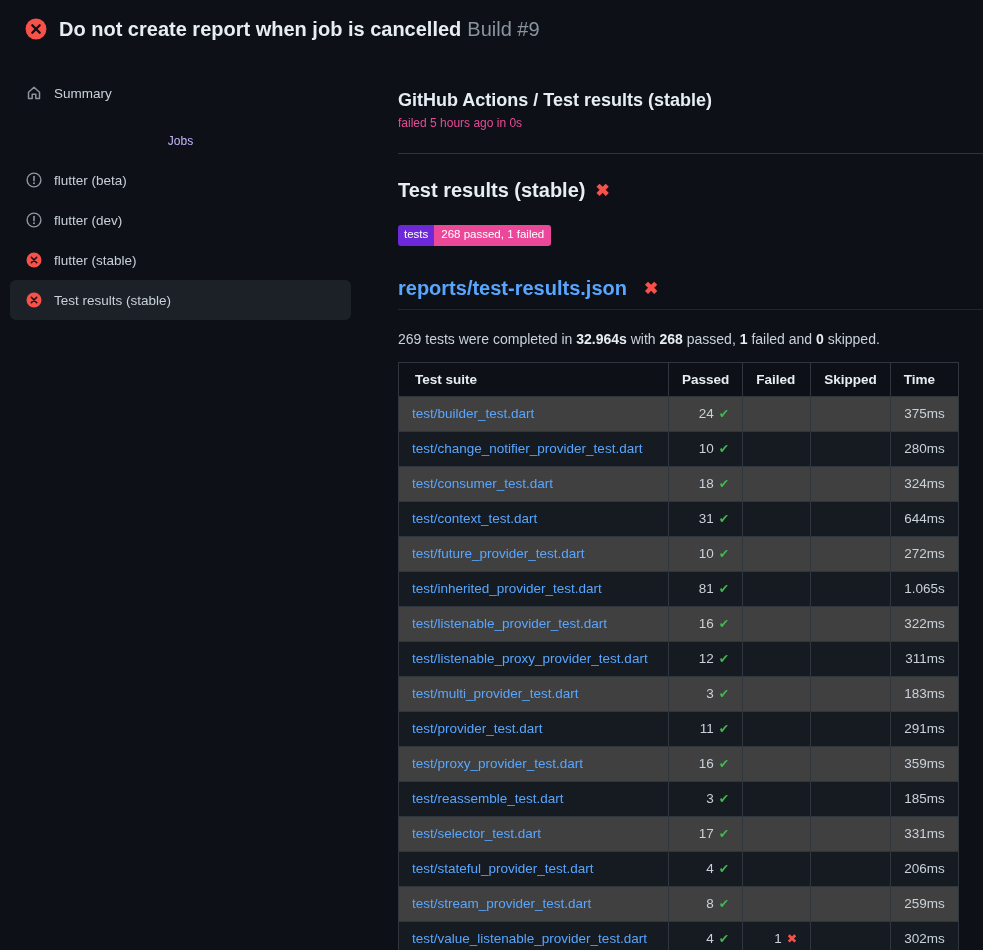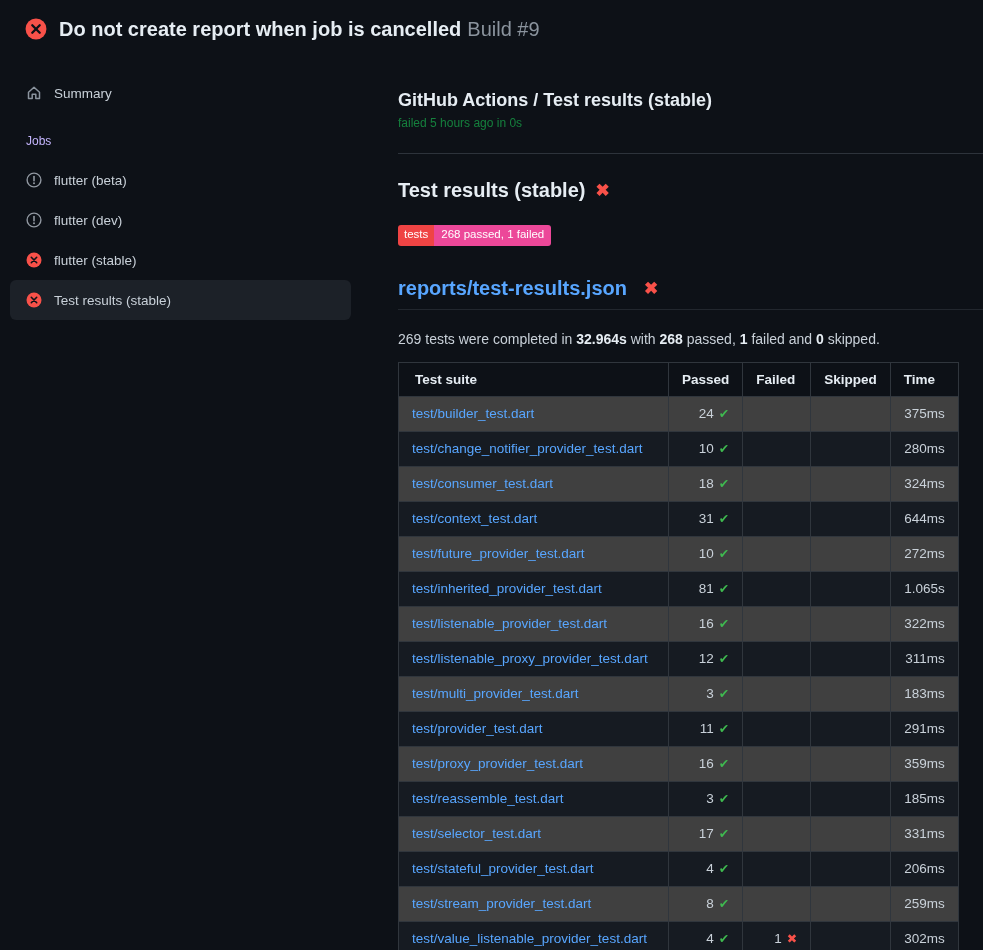--- a/index.html
+++ b/index.html
@@ -30,20 +30,21 @@
   .icon { display: inline-flex; align-items: center; flex-shrink: 0; }
 
   
   .layout { display: flex; align-items: flex-start; }
 
   
   aside {
     width: 398px;
     flex-shrink: 0;
     padding: 17px 47px 0 10px;
+    text-align: center;
   }
   .side-item {
     display: flex;
     align-items: center;
     gap: 12px;
     height: 40px;
     padding: 0 16px;
     border-radius: 6px;
     font-size: 13.5px;
     color: #c9d1d9;
@@ -53,21 +54,21 @@
   .side-item.selected { background: #1c2128; }
   .jobs-heading {
     font-size: 12px;
     color: #c4b5fd;
     padding: 21px 16px 12px 16px;
   }
 
   
   main { flex: 1; padding-top: 34px; min-width: 0; }
   .breadcrumb { font-size: 18px; font-weight: 700; color: #e6edf3; margin-bottom: 5px; }
-  .status-line { font-size: 12px; color: #15803d; }
+  .status-line { font-size: 12px; color: #ec4899; }
   .divider { border: none; border-top: 1px solid #2d333b; margin-top: 23px; }
 
   .section-title {
     margin-top: 25px;
     font-size: 20px;
     font-weight: 700;
     color: #e6edf3;
     display: flex;
     align-items: center;
     gap: 10px;
@@ -76,21 +77,21 @@
 
   .badge {
     display: inline-flex;
     margin-top: 23px;
     font-size: 11.5px;
     line-height: 1;
     border-radius: 3px;
     overflow: hidden;
     color: #ffffff;
   }
-  .badge-label { background: #ef4444; padding: 4px 6px 5px; }
+  .badge-label { background: #6d28d9; padding: 4px 6px 5px; }
   .badge-value { background: #ec4899; padding: 4px 7px 5px; }
 
   .report-title {
     margin-top: 31px;
     padding-bottom: 9px;
     border-bottom: 1px solid #22272e;
     font-size: 20px;
     font-weight: 700;
     display: flex;
     align-items: center;

